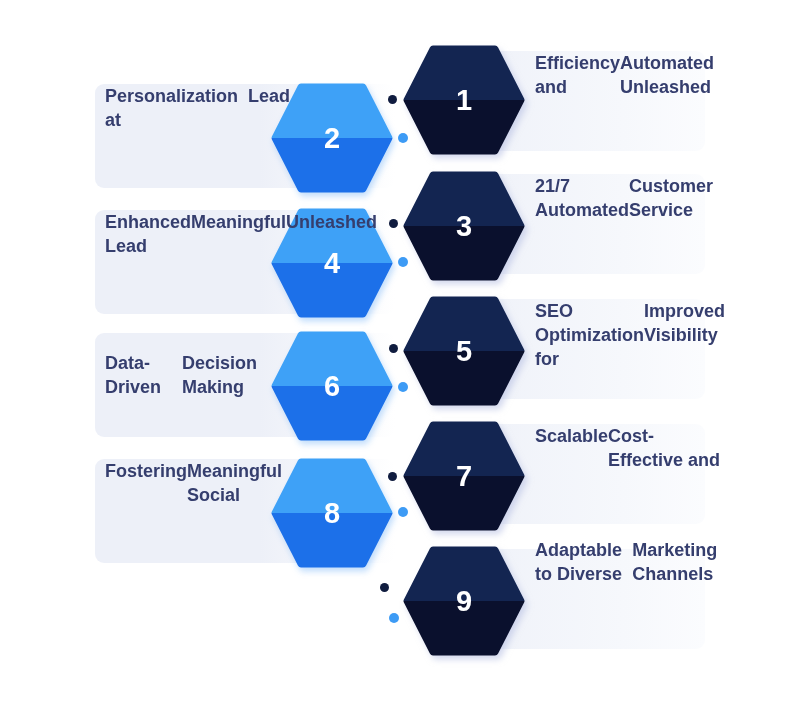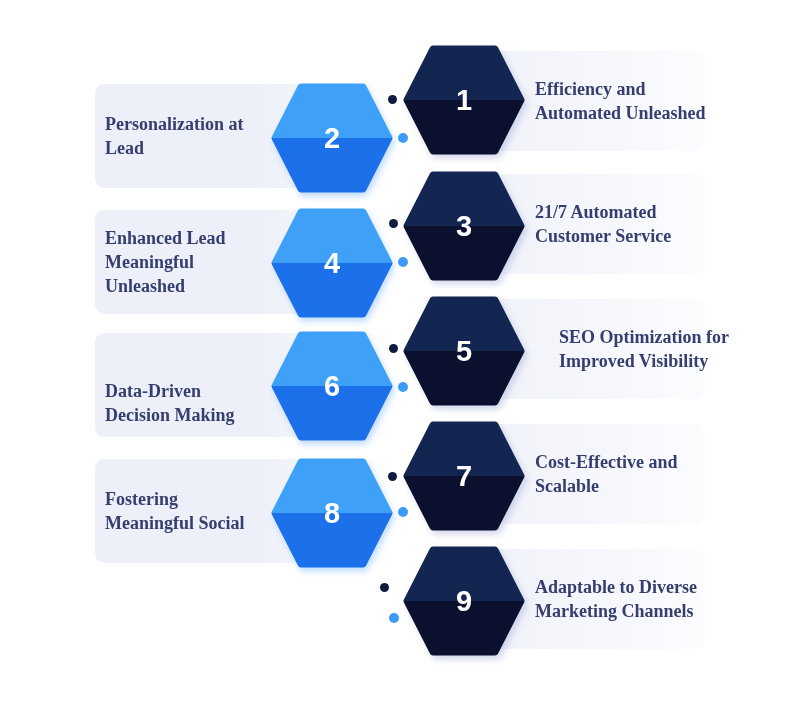--- a/index.html
+++ b/index.html
@@ -30,40 +30,40 @@
   }
   .hex svg{position:absolute;left:0;top:0;width:120px;height:110px;overflow:visible;}
   .hex.dark svg{filter:drop-shadow(3px 4px 3px rgba(176,185,224,0.55));}
   .hex.blue svg{filter:drop-shadow(2px 4px 3px rgba(80,160,245,0.35));}
   .hex .num{
     position:absolute;left:0;top:0;width:120px;height:110px;
     display:flex;align-items:center;justify-content:center;
     color:var(--number);font-size:29px;font-weight:700;z-index:3;
   }
   .label{
-    position:absolute;z-index:4;display:flex;flex-direction:column;justify-content:center;
-    color:var(--text);font-size:18px;font-weight:600;line-height:24px;font-family:Liberation Serif, serif;
+    position:absolute;z-index:4;display:flex;justify-content:center;
+    color:var(--text);font-size:18px;font-weight:600;line-height:24px;
   }
   .label .line{display:block;}
-  .left-label{left:105px;width:185px;height:104px;}
+  .left-label{left:105px;width:185px;height:104px;justify-content:space-between;}
   .right-label{left:535px;width:190px;height:100px;}
   .dot{position:absolute;border-radius:50%;z-index:2;}
   .dot.dark{width:9px;height:9px;background:var(--dot-dark);}
   .dot.blue{width:10px;height:10px;background:var(--dot-blue);}
 
   
   .hex.h1{left:404px;top:45px;}  .band.b1{top:51px;}  .label.l1{top:51px;}
   .hex.h2{left:272px;top:83px;}  .band.b2{top:84px;}  .label.l2{top:84px;}
   .hex.h3{left:404px;top:171px;} .band.b3{top:174px;} .label.l3{top:174px;}
   .hex.h4{left:272px;top:208px;} .band.b4{top:210px;} .label.l4{top:210px;}
-  .hex.h5{left:404px;top:296px;} .band.b5{top:299px;} .label.l5{top:299px;margin-left:24px;}
+  .hex.h5{left:404px;top:296px;} .band.b5{top:299px;} .label.l5{top:299px;}
   .hex.h6{left:272px;top:331px;} .band.b6{top:333px;} .label.l6{top:351px;}
   .hex.h7{left:404px;top:421px;} .band.b7{top:424px;} .label.l7{top:424px;}
   .hex.h8{left:272px;top:458px;} .band.b8{top:459px;} .label.l8{top:459px;}
-  .hex.h9{left:404px;top:546px;} .band.b9{top:549px;} .label.l9{top:549px;}
+  .hex.h9{left:404px;top:546px;} .band.b9{top:549px;} .label.l9{top:538px;}
 
   .dot.p1d{left:388px;top:95px;}  .dot.p1b{left:398px;top:133px;}
   .dot.p2d{left:389px;top:219px;} .dot.p2b{left:398px;top:257px;}
   .dot.p3d{left:389px;top:344px;} .dot.p3b{left:398px;top:382px;}
   .dot.p4d{left:388px;top:472px;} .dot.p4b{left:398px;top:507px;}
   .dot.p5d{left:380px;top:583px;} .dot.p5b{left:389px;top:613px;}
 </style>
 </head>
 <body>
 
@@ -175,22 +175,22 @@
     <span class="line">SEO Optimization for</span>
       <span class="line">Improved Visibility</span>
       <span class="line"></span>
   </div>
   <div class="label left-label l6">
     <span class="line">Data-Driven</span>
       <span class="line">Decision Making</span>
       <span class="line"></span>
   </div>
   <div class="label right-label l7">
-    <span class="line">Cost-Effective and</span>
-      <span class="line">Scalable</span>
+    <span class="line">Scalable</span>
+      <span class="line">Cost-Effective and</span>
       <span class="line"></span>
   </div>
   <div class="label left-label l8">
     <span class="line">Fostering</span>
       <span class="line">Meaningful Social</span>
   </div>
   <div class="label right-label l9">
     <span class="line">Adaptable to Diverse</span>
       <span class="line">Marketing Channels</span>
       <span class="line"></span>

